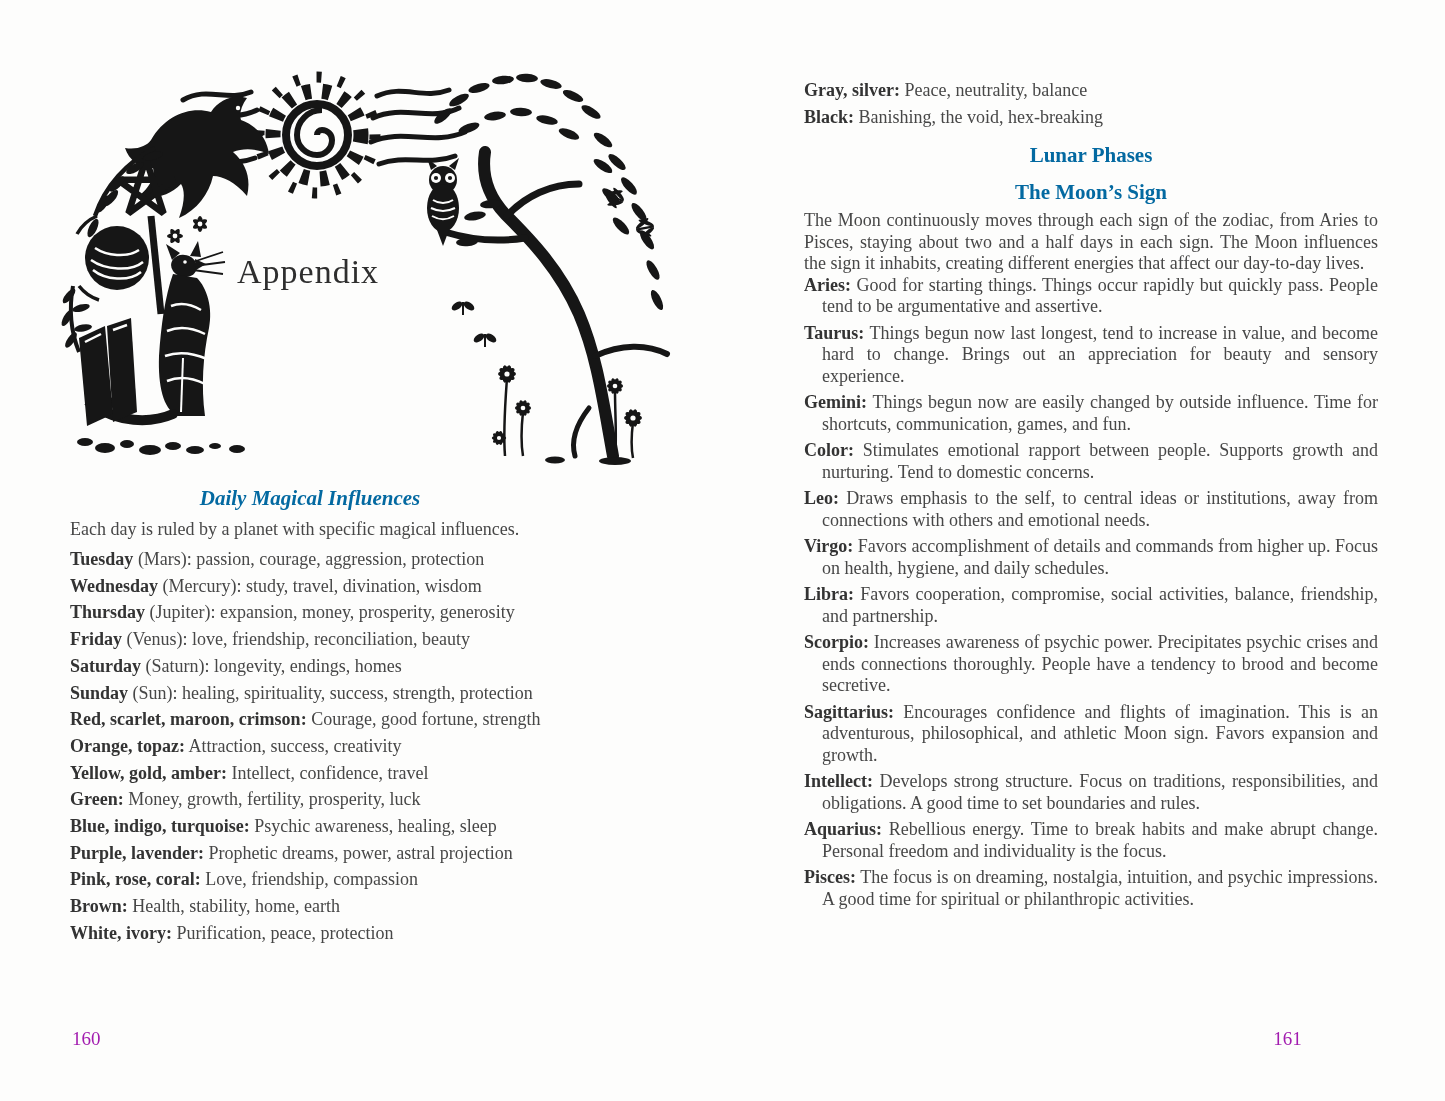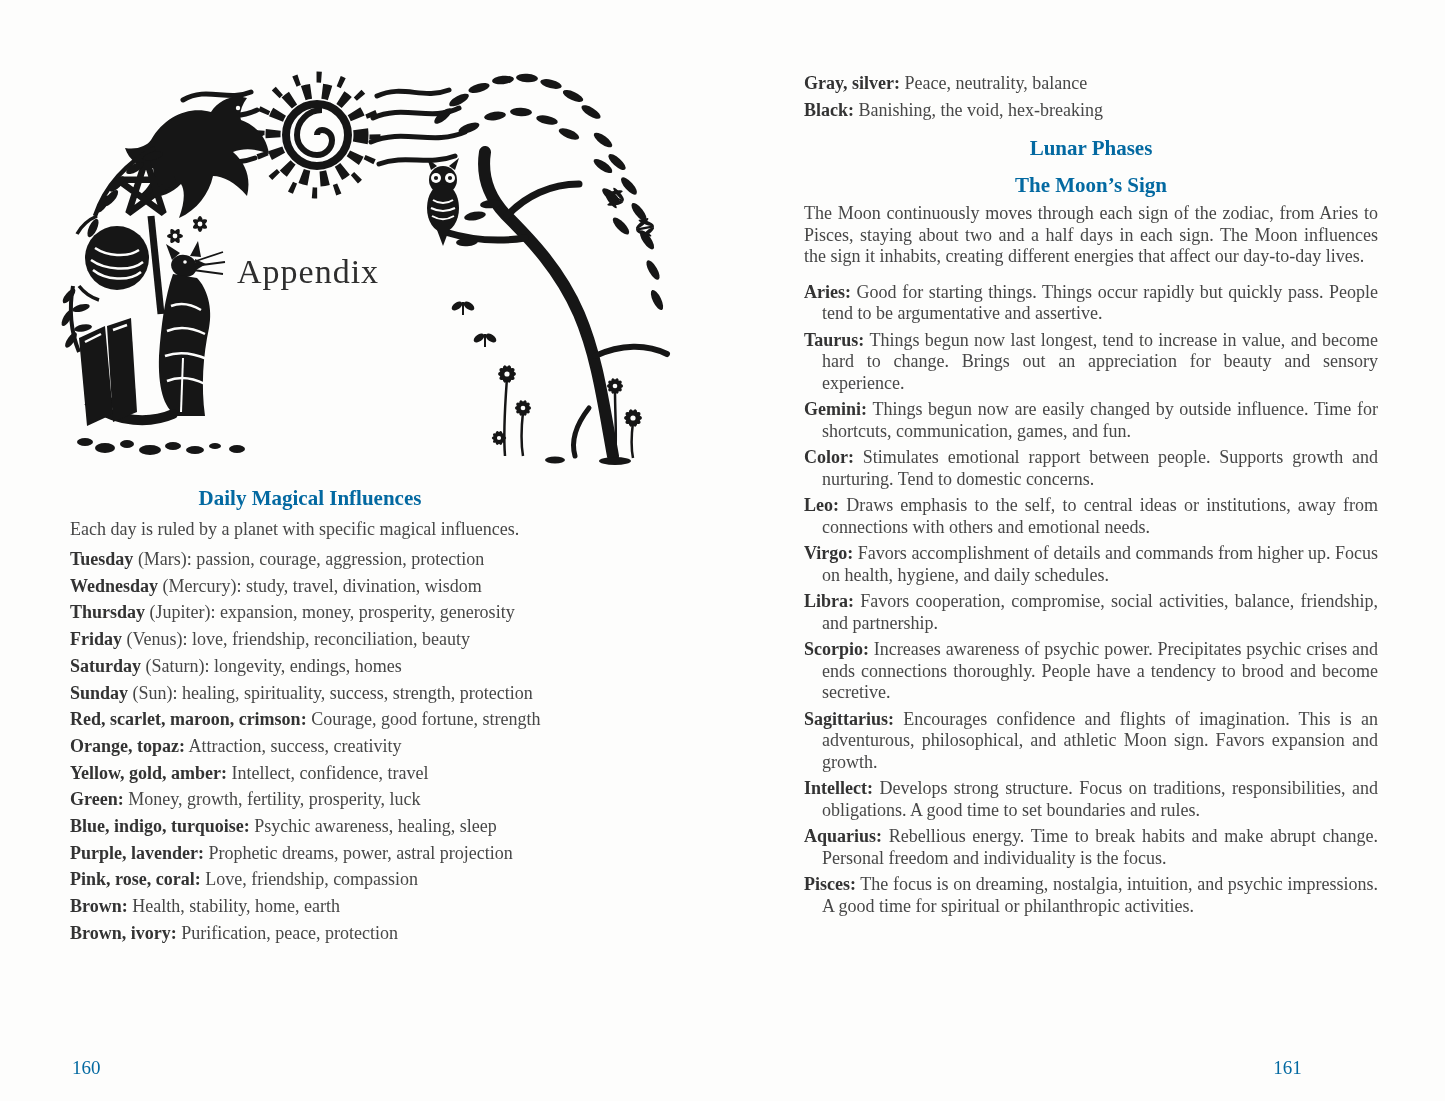--- a/index.html
+++ b/index.html
@@ -13,44 +13,44 @@
   }
   p{margin:0;}
   .heading{
     font-weight:bold;color:#0369a1;
     font-size:21px;line-height:25px;
     text-align:center;
   }
   
   .left-col{position:absolute;left:70px;top:486px;width:575px;font-size:18px;}
   .left-col .heading{width:480px;}
-  .h-daily{margin-bottom:5px;}
+  .h-daily{margin-bottom:5px;font-style:italic;}
   .h-color{margin-top:9px;margin-bottom:4px;}
   .intro{line-height:26px;margin-bottom:4px;}
   .line{line-height:26.7px;white-space:nowrap;}
   .lead{font-weight:bold;color:#333;}
   .appendix-title{
     position:absolute;left:237px;top:253px;width:240px;
     font-size:34px;color:#2e2e2e;letter-spacing:1px;
   }
   .illustration{position:absolute;left:55px;top:56px;}
   
-  .right-col{position:absolute;left:804px;top:70px;width:574px;font-size:18px;}
+  .right-col{position:absolute;left:804px;top:77px;width:574px;font-size:18px;}
   .pair-line{line-height:26.5px;}
   .h-lunar{margin-top:13px;margin-bottom:5px;}
   .h-moon{margin-top:12px;margin-bottom:5px;}
   .right-col .para{text-align:justify;line-height:21.5px;}
-  .zodiac{margin-top:14px;}
+  .zodiac{margin-top:0;}
   .zentry{
     text-align:justify;line-height:21.5px;
     padding-left:18px;text-indent:-18px;
     margin-bottom:5px;
   }
   
-  .folio{position:absolute;top:1057px;font-size:19px;color:#0369a1;}
+  .folio{position:absolute;top:1028px;font-size:19px;color:#a21caf;}
   .folio-left{left:72px;}
   .folio-right{left:1200px;width:175px;text-align:center;}
 </style>
 </head>
 <body>
 
 <div class="spread">
 
   <svg class="illustration" width="625" height="418" viewBox="0 0 625 418" aria-hidden="true">
     <g fill="#161616" stroke="none">
@@ -331,21 +331,21 @@
         <p class="line"><span class="lead">Green:</span><span> Money, growth, fertility, prosperity, luck</span></p>
 
         <p class="line"><span class="lead">Blue, indigo, turquoise:</span><span> Psychic awareness, healing, sleep</span></p>
 
         <p class="line"><span class="lead">Purple, lavender:</span><span> Prophetic dreams, power, astral projection</span></p>
 
         <p class="line"><span class="lead">Pink, rose, coral:</span><span> Love, friendship, compassion</span></p>
 
         <p class="line"><span class="lead">Brown:</span><span> Health, stability, home, earth</span></p>
 
-        <p class="line"><span class="lead">Brown, ivory:</span><span> Purification, peace, protection</span></p>
+        <p class="line"><span class="lead">White, ivory:</span><span> Purification, peace, protection</span></p>
       </div>
   </div>
 
   <div class="folio folio-left">160</div>
 
   <div class="right-col">
 
     <div>
 
         <p class="pair-line"><span class="lead">Gray, silver:</span><span> Peace, neutrality, balance</span></p>

